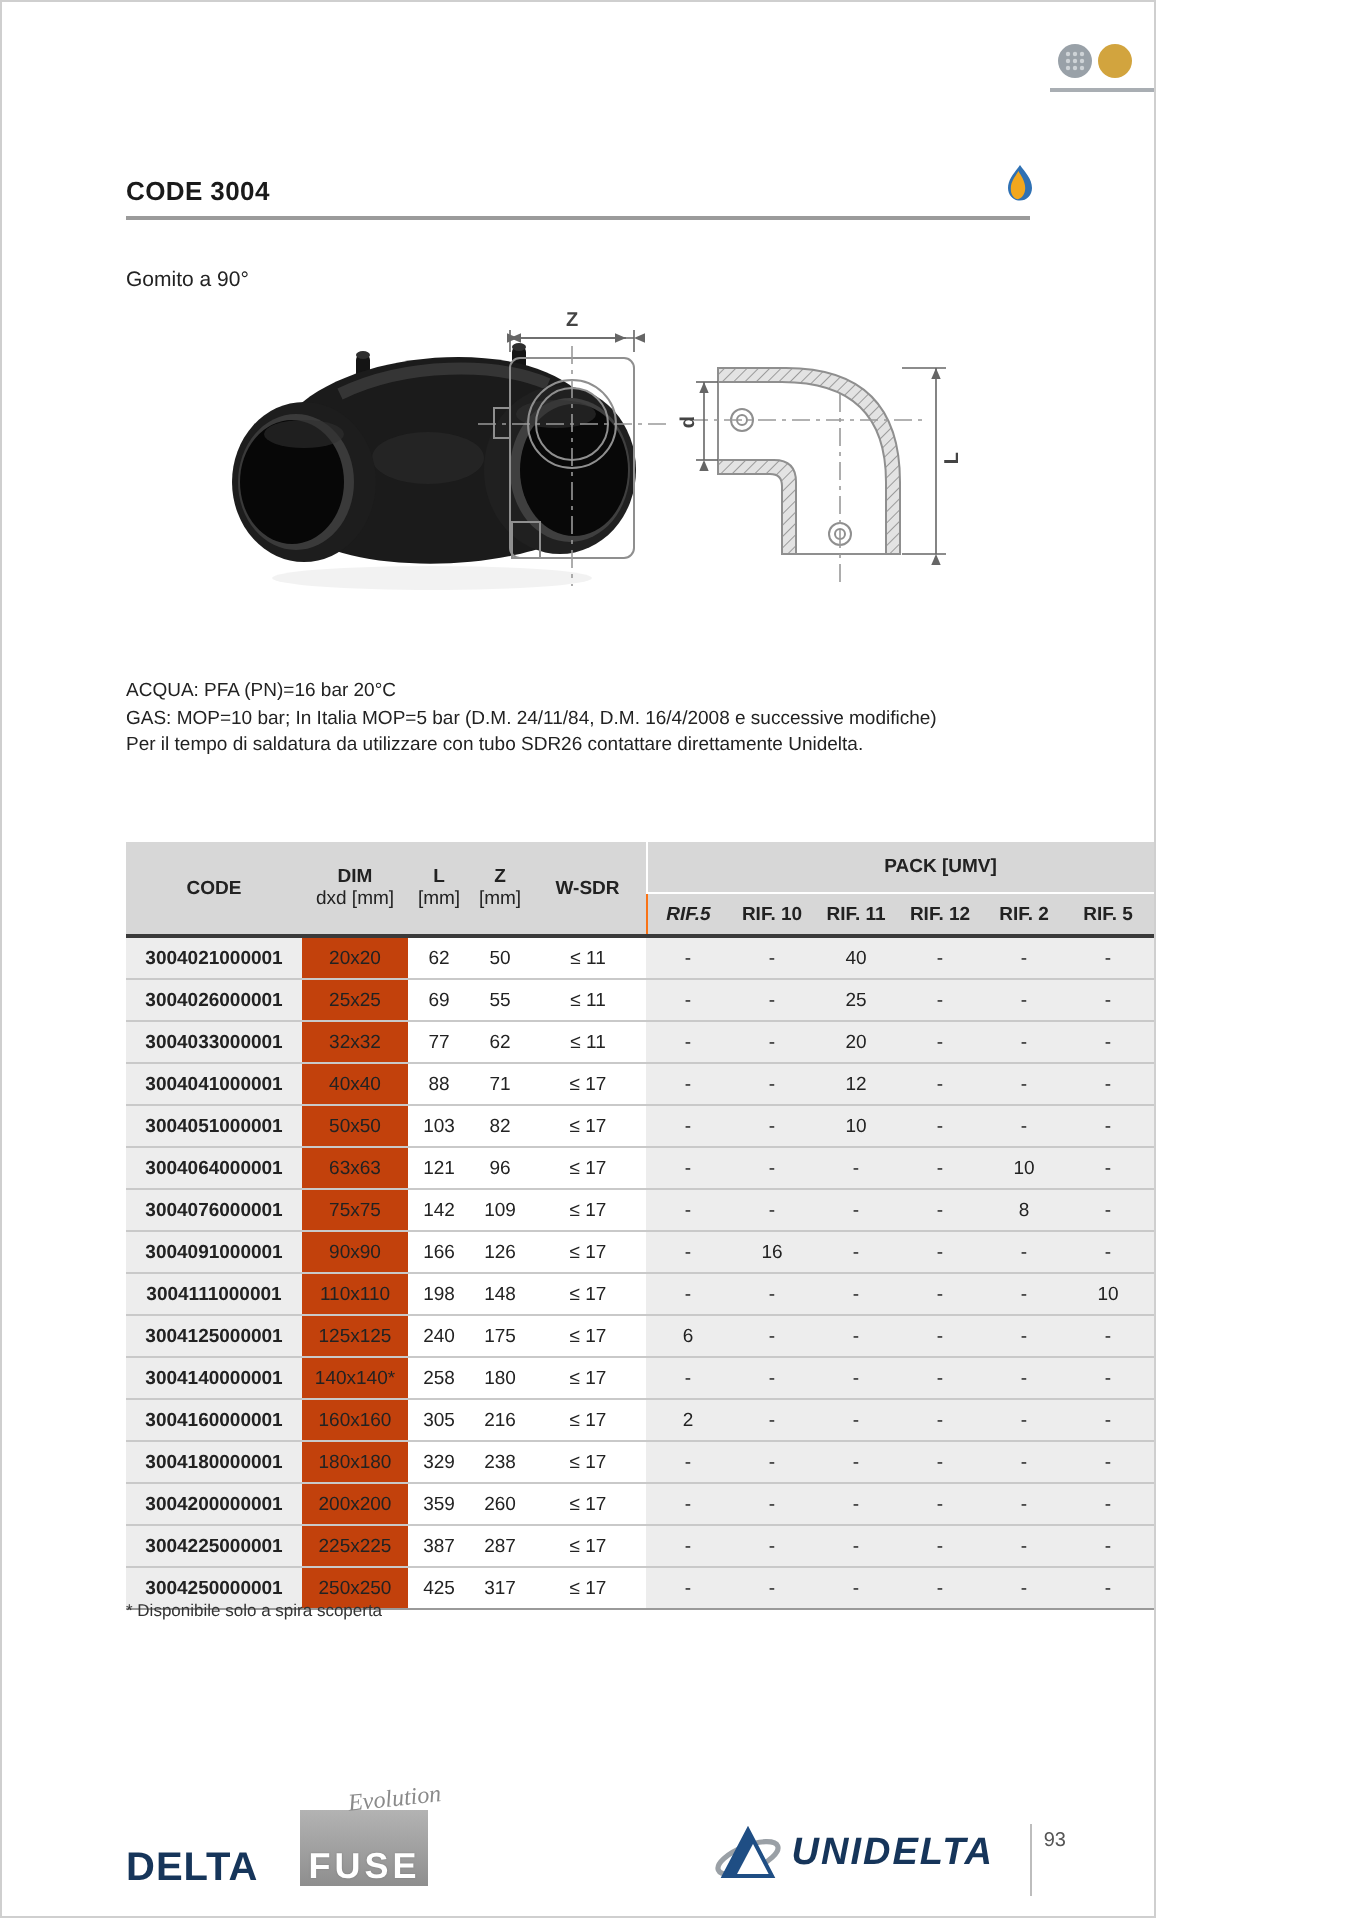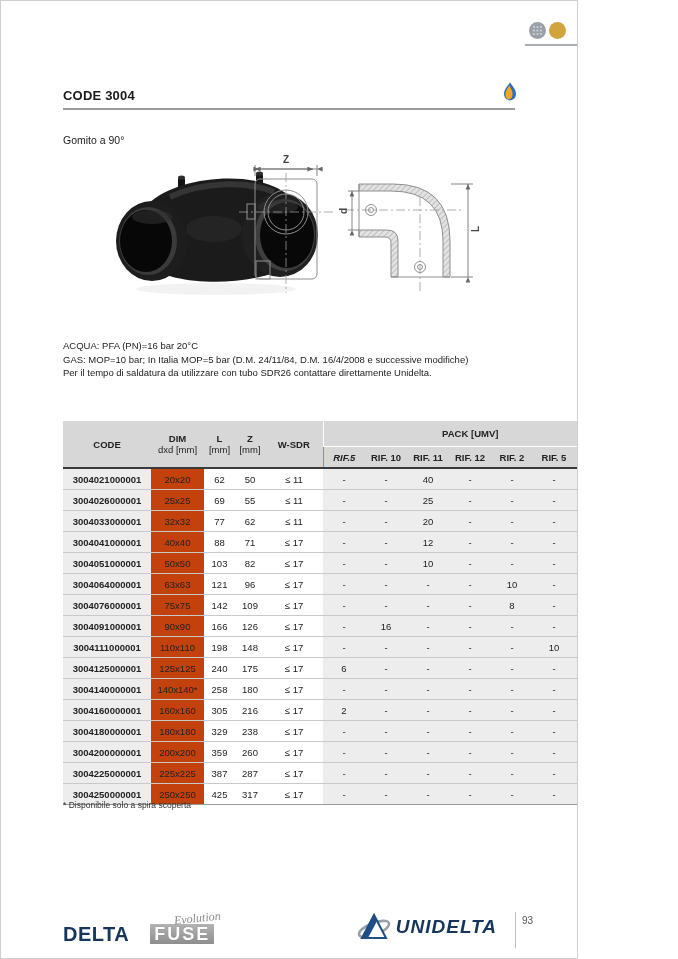--- a/index.html
+++ b/index.html
@@ -46,21 +46,21 @@
 
   .footnote{position:absolute;left:62px;top:799px;font-size:8.5px;color:#333;}
 
   
   .footer{position:absolute;left:62px;right:0;bottom:8px;height:46px;}
   .dfuse{position:absolute;left:0;bottom:6px;display:flex;align-items:flex-end;gap:20px;}
   .dfuse .delta{font-size:20px;font-weight:bold;color:#16355a;letter-spacing:.5px;line-height:20px;}
   .dfuse .fusewrap{position:relative;margin-left:1px;}
   .dfuse .fuse{display:inline-block;background:linear-gradient(#b3b3b3,#8e8e8e);
                color:#fff;font-size:18px;font-weight:bold;letter-spacing:2px;
-               padding:1px 4px 1px 4px;line-height:18px;text-shadow:0 0 1px #777;}
+               padding:19px 4px 1px 4px;line-height:18px;text-shadow:0 0 1px #777;}
   .dfuse .script{position:absolute;top:-13px;right:-6px;font-family:"Liberation Serif",serif;
                  font-style:italic;font-size:12px;color:#8a8a8a;transform:rotate(-6deg);white-space:nowrap;}
   .unidelta{position:absolute;right:80px;bottom:8px;display:flex;align-items:center;gap:4px;}
   .unidelta .uname{font-size:19px;font-weight:bold;font-style:italic;color:#16355a;letter-spacing:1px;}
   .pagesep{position:absolute;right:61px;bottom:2px;width:1px;height:36px;background:#bdbdbd;}
   .pageno{position:absolute;right:44px;bottom:24px;font-size:10px;color:#555;margin-top:43px;}
 </style>
 </head>
 <body>
 

